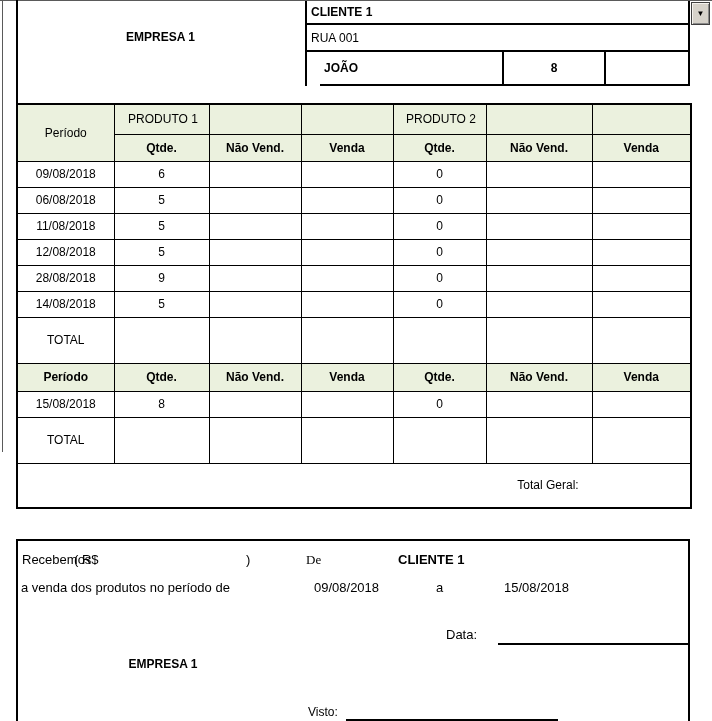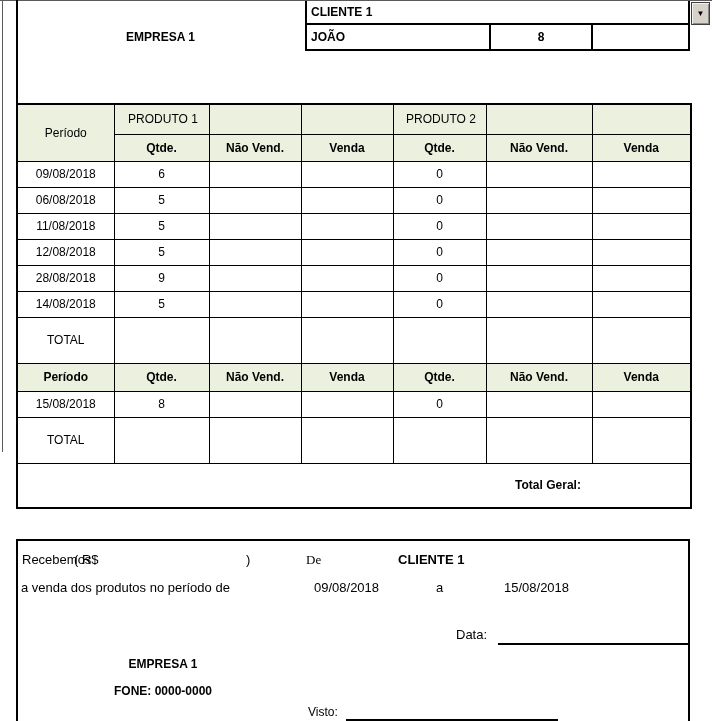--- a/index.html
+++ b/index.html
@@ -14,21 +14,21 @@
 
   .company-top { position:absolute; left:16px; top:30px; width:289px; text-align:center;
     font-size:12px; font-weight:bold; }
 
   .client-box { position:absolute; left:305px; top:1px; width:385px;
     border-left:2px solid #000; border-right:2px solid #000; background:#fff; }
   .client-row1 { height:24px; border-bottom:2px solid #000; display:flex; align-items:center;
     padding-left:4px; font-size:12px; font-weight:bold; }
   .client-row2 { height:27px; border-bottom:2px solid #000; display:flex; align-items:center;
     padding-left:4px; font-size:12px; }
-  .client-row3 { height:26px; border-bottom:2px solid #000; display:flex; }
+  .client-row3 { height:34px; border-bottom:2px solid #000; display:flex;margin-left:13px; }
   .client-row3 .c1 { width:182px; display:flex; align-items:center; padding-left:4px;
     font-size:12px; font-weight:bold; }
   .client-row3 .c2 { width:104px; border-left:2px solid #000; border-right:2px solid #000;
     display:flex; align-items:center; justify-content:center; font-size:12px; font-weight:bold; }
   .client-row3 .c3 { flex:1; }
 
   .dropdown-btn { position:absolute; left:691px; top:2px; width:19px; height:23px;
     background:#d6d2ca; border:1px solid #404040;
     box-shadow: inset 1px 1px 0 #f4f2ee, inset -1px -1px 0 #8a8a8a;
     display:flex; align-items:center; justify-content:center; cursor:pointer;
@@ -40,41 +40,42 @@
     vertical-align:middle; overflow:visible; white-space:nowrap; }
   td.green { background:var(--header-fill, #EBF1DE); }
   td.period-big { font-size:15px; }
   td.product-lbl { font-size:15px; text-align:left; padding-left:3px; }
   td.colhead { font-weight:bold;margin-left:36px; }
   tr.row-prod { height:30px; }
   tr.row-sub { height:27px; }
   tr.row-data { height:26px; }
   tr.row-total { height:46px; }
   tr.row-head2 { height:28px; }
-  tr.row-geral { height:45px;font-weight:bold; }
+  tr.row-geral { height:45px; }
   td.total-geral { font-size:18px; text-align:left; padding-left:388px; }
 
   .receipt-box { position:absolute; left:16px; top:505px; width:674px; height:211px;
     border:2px solid #000; background:#fff; font-size:13px;margin-top:34px; }
   .receipt-box .abs { position:absolute; white-space:nowrap; }
   .u-line { display:inline-block; border-bottom:2px solid #000; }
   .bold { font-weight:bold; }
 </style>
 </head>
 <body>
 
 <div class="page">
   <div class="top-rule"></div>
   <div class="page-edge-line"></div>
   <div class="header-left-border"></div>
 
   <div class="company-top">EMPRESA 1</div>
 
   <div class="client-box">
     <div class="client-row1">CLIENTE 1</div>
+    <div class="client-row2">RUA 001</div>
     <div class="client-row3">
       <div class="c1">JOÃO</div>
       <div class="c2">8</div>
       <div class="c3"></div>
     </div>
   </div>
 
   <div class="dropdown-btn">
     <span>▼</span>
   </div>
@@ -214,22 +215,21 @@
     <span class="abs" style="left:56px;top:11px;">( R$</span>
     <span class="abs" style="left:228px;top:11px;">)</span>
     <span class="abs" style="left:288px;top:11px;font-family:Liberation Serif, serif;">De</span>
     <span class="abs bold" style="left:380px;top:11px;">CLIENTE 1</span>
 
     <span class="abs" style="left:3px;top:39px;">a venda dos produtos no período de</span>
     <span class="abs" style="left:296px;top:39px;">09/08/2018</span>
     <span class="abs" style="left:418px;top:39px;">a</span>
     <span class="abs" style="left:486px;top:39px;">15/08/2018</span>
 
-    <span class="abs" style="left:438px;top:86px;">Data:</span>
+    <span class="abs" style="left:428px;top:86px;">Data:</span>
     <span class="abs u-line" style="left:480px;top:86px;width:190px;height:18px;"></span>
 
     <span class="abs bold" style="left:45px;top:116px;width:200px;text-align:center;font-size:12px;">EMPRESA 1</span>
-    <span class="abs bold" style="left:45px;top:143px;width:200px;text-align:center;font-size:12px;">FONE: 0000-0000</span>
 
     <span class="abs" style="left:290px;top:164px;font-size:12px;">Visto:</span>
     <span class="abs u-line" style="left:328px;top:162px;width:212px;height:18px;"></span>
   </div>
 </div>
 
 </body></html>

